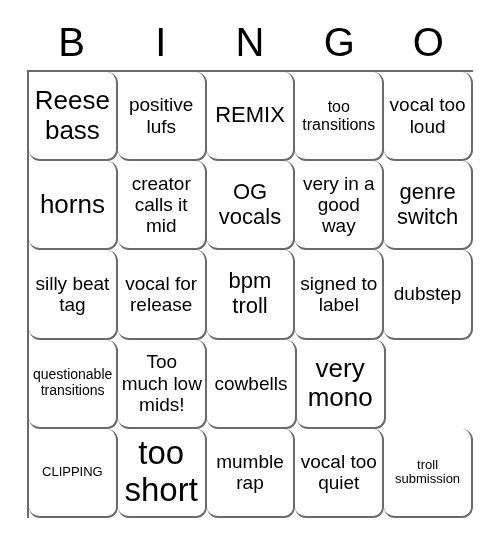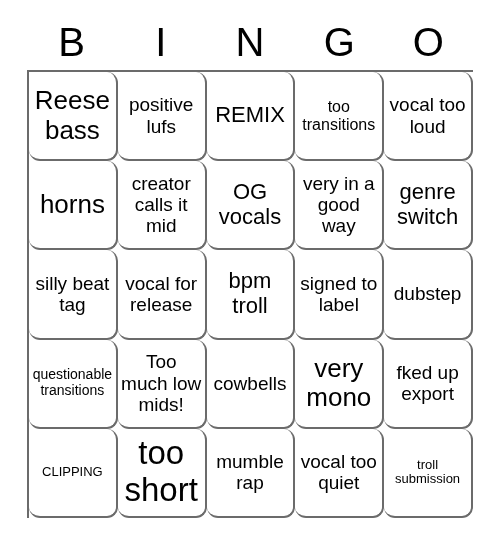--- a/index.html
+++ b/index.html
@@ -152,23 +152,20 @@
         </div>
       <div class="bingo-cell">
           <span class="cell-text fs-m">Too much low mids!</span>
         </div>
       <div class="bingo-cell">
           <span class="cell-text fs-m">cowbells</span>
         </div>
       <div class="bingo-cell">
           <span class="cell-text fs-xl">very mono</span>
         </div>
-      <div class="bingo-cell">
-          <span class="cell-text fs-m">fked up export</span>
-        </div>
     </div>
 
     <div class="bingo-row">
       <div class="bingo-cell">
           <span class="cell-text fs-xs">CLIPPING</span>
         </div>
       <div class="bingo-cell">
           <span class="cell-text fs-xxl">too short</span>
         </div>
       <div class="bingo-cell">

